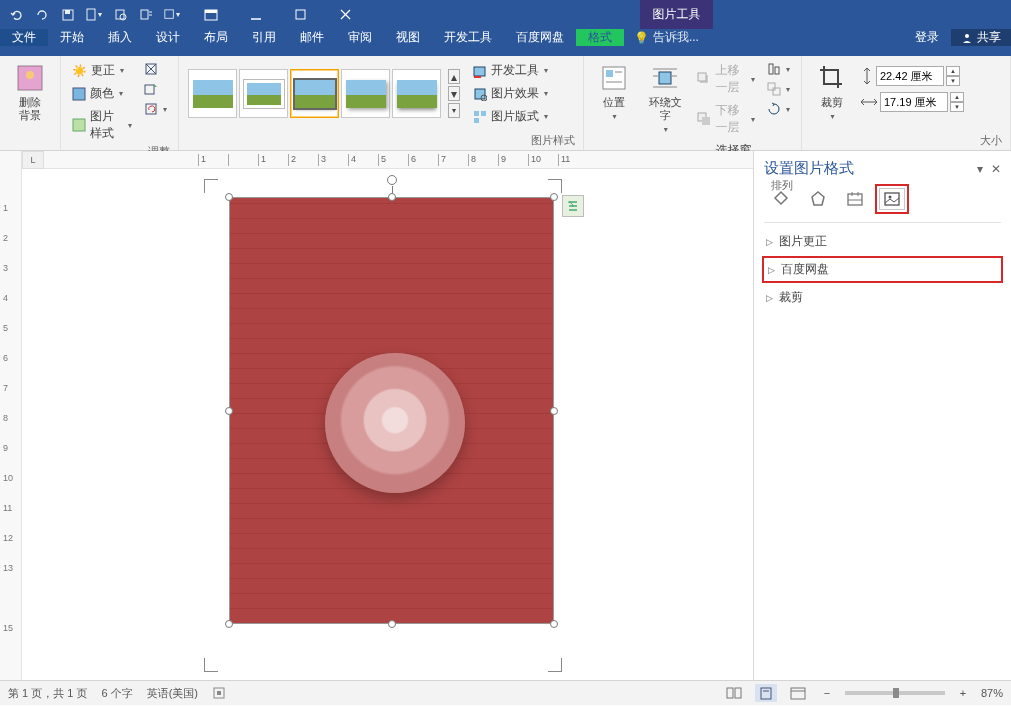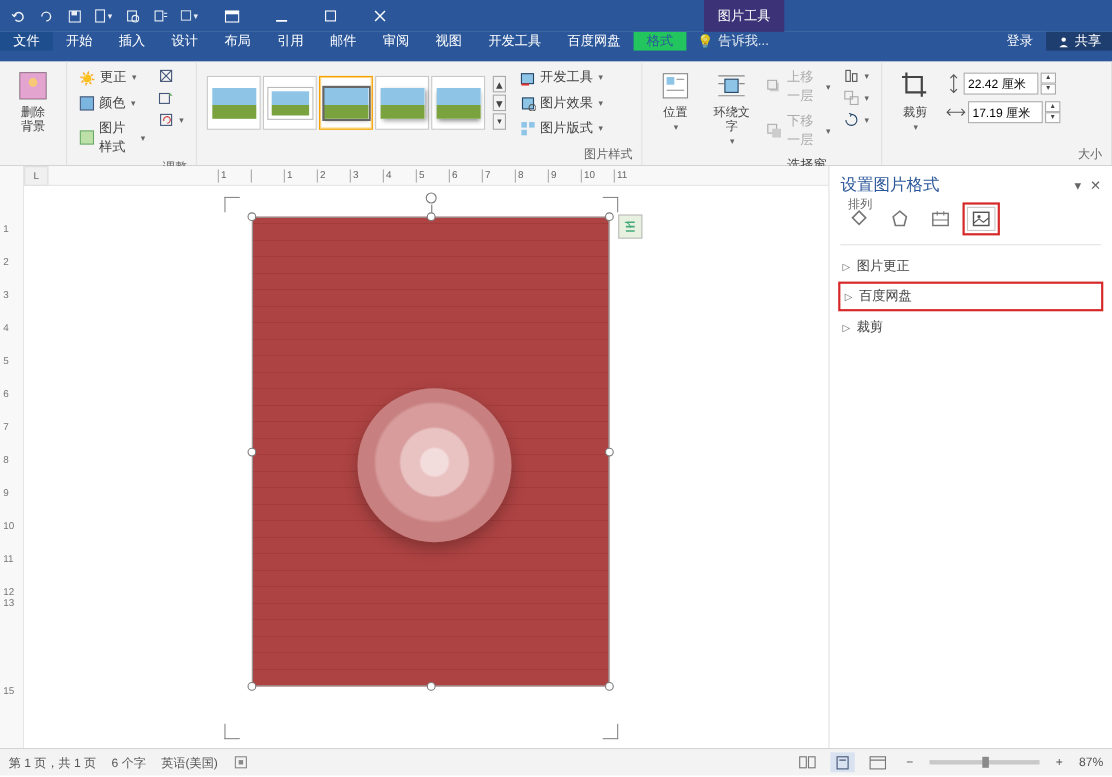--- a/index.html
+++ b/index.html
@@ -472,21 +472,21 @@
       <div style="position: absolute; left: 3px; top: 112px; font-size: 9px;">3</div>
       <div style="position: absolute; left: 3px; top: 142px; font-size: 9px;">4</div>
       <div style="position: absolute; left: 3px; top: 172px; font-size: 9px;">5</div>
       <div style="position: absolute; left: 3px; top: 202px; font-size: 9px;">6</div>
       <div style="position: absolute; left: 3px; top: 232px; font-size: 9px;">7</div>
       <div style="position: absolute; left: 3px; top: 262px; font-size: 9px;">8</div>
       <div style="position: absolute; left: 3px; top: 292px; font-size: 9px;">9</div>
       <div style="position: absolute; left: 3px; top: 322px; font-size: 9px;">10</div>
       <div style="position: absolute; left: 3px; top: 352px; font-size: 9px;">11</div>
       <div style="position: absolute; left: 3px; top: 382px; font-size: 9px;">12</div>
-      <div style="position: absolute; left: 3px; top: 392px; font-size: 9px;">13</div>
+      <div style="position: absolute; left: 3px; top: 412px; font-size: 9px;">13</div>
       <div style="position: absolute; left: 3px; top: 442px; font-size: 9px; margin-left: 48px;">14</div>
       <div style="position: absolute; left: 3px; top: 472px; font-size: 9px;">15</div>
     </div>
   <div class="maincol">
     <div class="hruler-strip">
       <div class="corner">L</div>
       <div class="hruler">
           <div class="seg" style="left: 0px;">1</div>
           <div class="seg" style="left: 30px;"></div>
           <div class="seg" style="left: 60px;">1</div>

